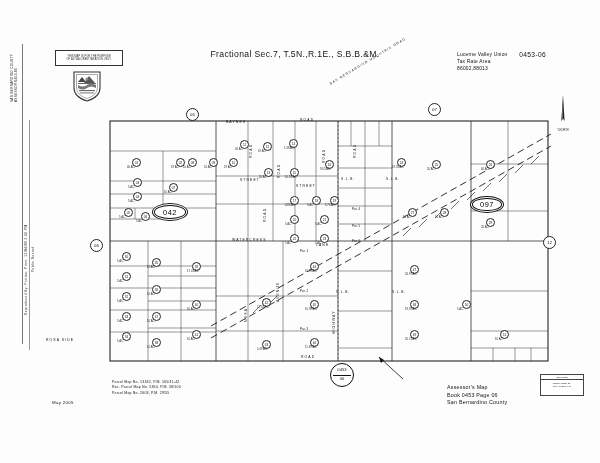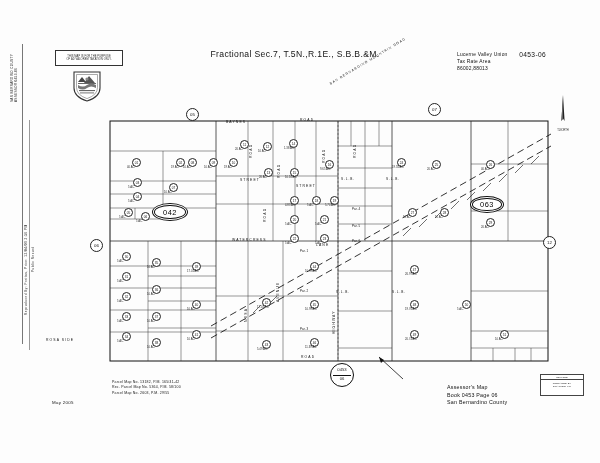--- a/index.html
+++ b/index.html
@@ -246,21 +246,21 @@
       <g stroke="#444" fill="none" stroke-width=".55" stroke-dasharray="2 2">
         <line x1="235" y1="5" x2="235" y2="245"></line>
       </g>
     </svg>
   </div>
 
   <div class="oval" style="left:152px;top:203px;width:34px;height:16px">
     <span>042</span>
   </div>
   <div class="oval" style="left:470px;top:196px;width:32px;height:15px">
-    <span>063</span>
+    <span>097</span>
   </div>
 
   <div class="circ" style="left:186px;top:108px;width:11px;height:11px">
     <span>05</span>
   </div>
   <div class="circ" style="left:428px;top:103px;width:11px;height:11px">
     <span>07</span>
   </div>
   <div class="circ" style="left:90px;top:239px;width:11px;height:11px">
     <span>06</span>

